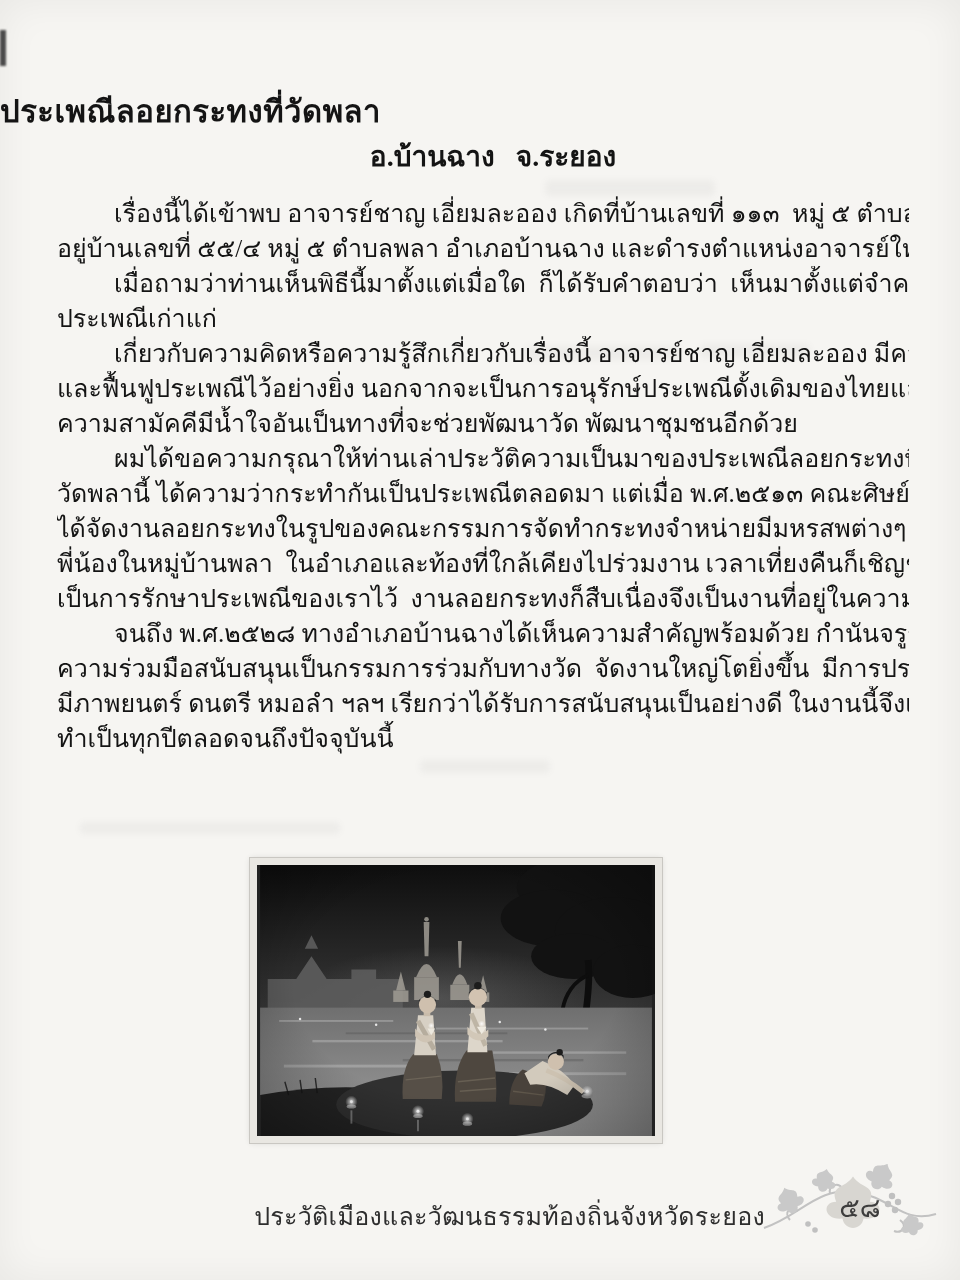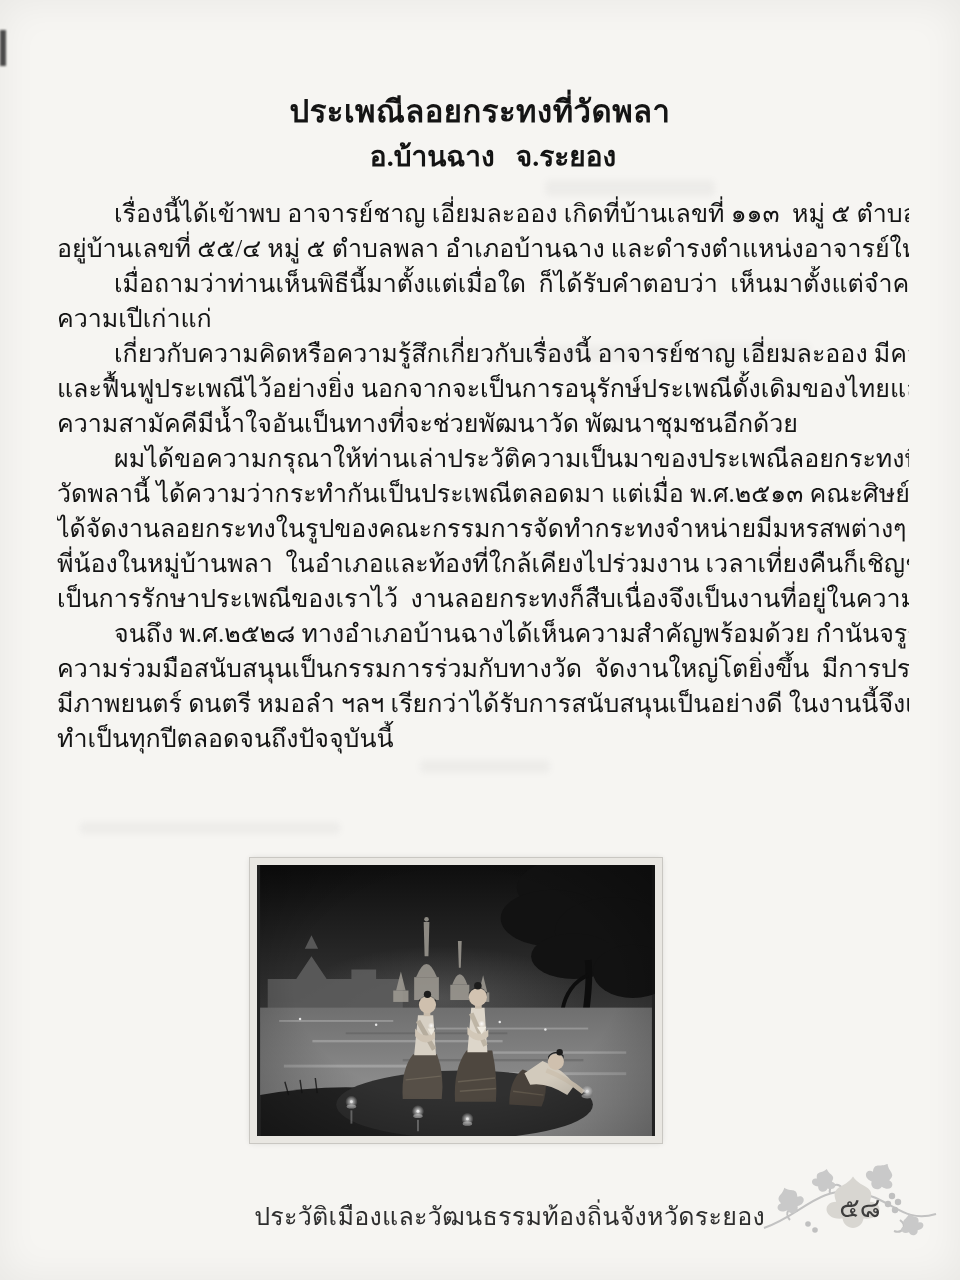--- a/index.html
+++ b/index.html
@@ -8,21 +8,21 @@
     width:960px;height:1280px;
     margin:0 auto;
     background:#f6f5f2;
     overflow:hidden;
     font-family:"Liberation Serif", serif;
     color:#141414;
     box-shadow:inset 0 0 40px rgba(0,0,0,0.06);
   }
   .title{
     position:absolute;top:86px;left:0;right:0;
-    text-align:center;font-size:31px;font-weight:bold;
+    font-size:31px;font-weight:bold;
     letter-spacing:0.5px;
   }
   .subtitle{
     position:absolute;top:134px;left:0;right:0;
     text-align:center;font-size:28px;font-weight:bold;
     white-space:pre-wrap;
     padding-left:26px;
   }
   .body-text{
     position:absolute;top:196px;left:57px;width:852px;
@@ -79,21 +79,21 @@
   <div class="title">ประเพณีลอยกระทงที่วัดพลา</div>
   <div class="subtitle">อ.บ้านฉาง   จ.ระยอง</div>
 
   <div class="body-text">
     <div>
       <div class="line indent">เรื่องนี้ได้เข้าพบ อาจารย์ชาญ เอี่ยมละออง เกิดที่บ้านเลขที่ ๑๑๓  หมู่ ๕ ตำบลพลา ปัจจุบัน</div>
       <div class="line">อยู่บ้านเลขที่ ๕๕/๔ หมู่ ๕ ตำบลพลา อำเภอบ้านฉาง และดำรงตำแหน่งอาจารย์ใหญ่ โรงเรียนวัดพลา</div>
     </div>
     <div>
       <div class="line indent">เมื่อถามว่าท่านเห็นพิธีนี้มาตั้งแต่เมื่อใด  ก็ได้รับคำตอบว่า  เห็นมาตั้งแต่จำความได้เพราะเป็น</div>
-      <div class="line">ความเปีเก่าแก่</div>
+      <div class="line">ประเพณีเก่าแก่</div>
     </div>
     <div>
       <div class="line indent">เกี่ยวกับความคิดหรือความรู้สึกเกี่ยวกับเรื่องนี้ อาจารย์ชาญ เอี่ยมละออง มีความคิดว่า ควรได้รักษา</div>
       <div class="line">และฟื้นฟูประเพณีไว้อย่างยิ่ง นอกจากจะเป็นการอนุรักษ์ประเพณีดั้งเดิมของไทยแล้ว ยังช่วยเสริมสร้าง</div>
       <div class="line">ความสามัคคีมีน้ำใจอันเป็นทางที่จะช่วยพัฒนาวัด พัฒนาชุมชนอีกด้วย</div>
     </div>
     <div>
       <div class="line indent">ผมได้ขอความกรุณาให้ท่านเล่าประวัติความเป็นมาของประเพณีลอยกระทงที่วัดพลาหรือโรงเรียน</div>
       <div class="line">วัดพลานี้ ได้ความว่ากระทำกันเป็นประเพณีตลอดมา แต่เมื่อ พ.ศ.๒๕๑๓ คณะศิษย์เก่าโรงเรียนวัดพลา</div>
       <div class="line">ได้จัดงานลอยกระทงในรูปของคณะกรรมการจัดทำกระทงจำหน่ายมีมหรสพต่างๆ โฆษณาเชิญชวนมวล</div>

